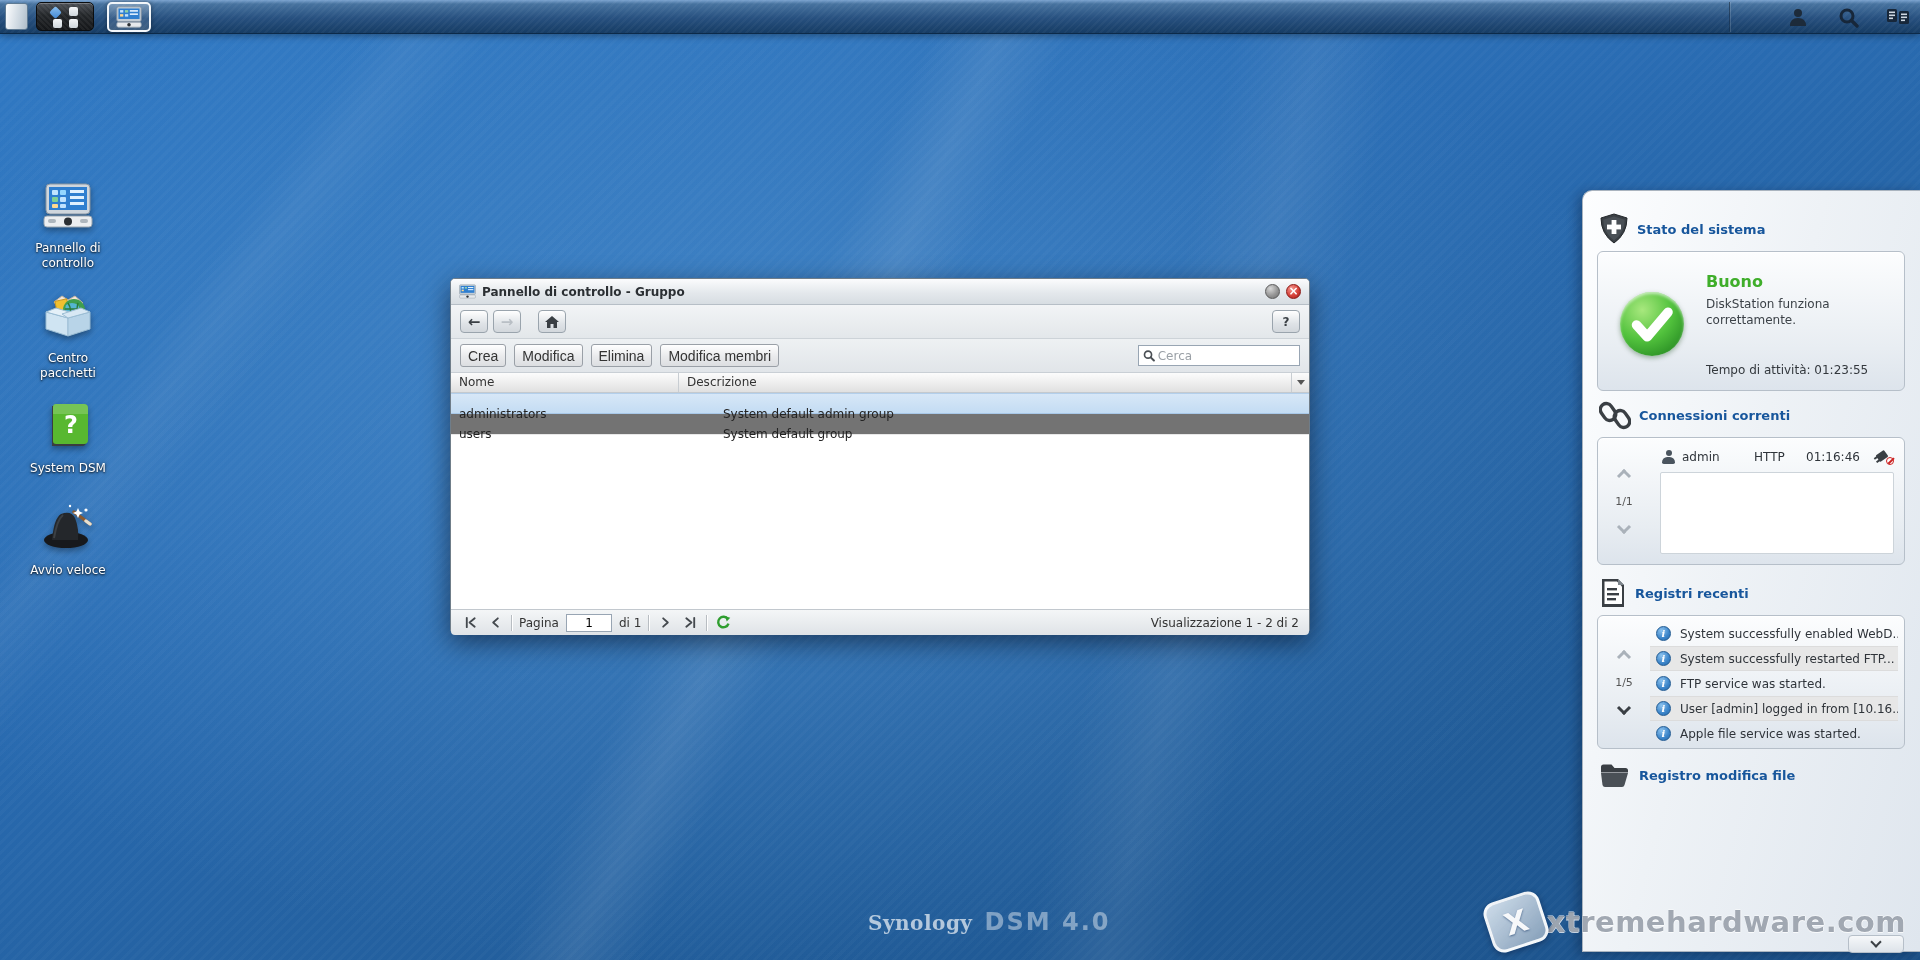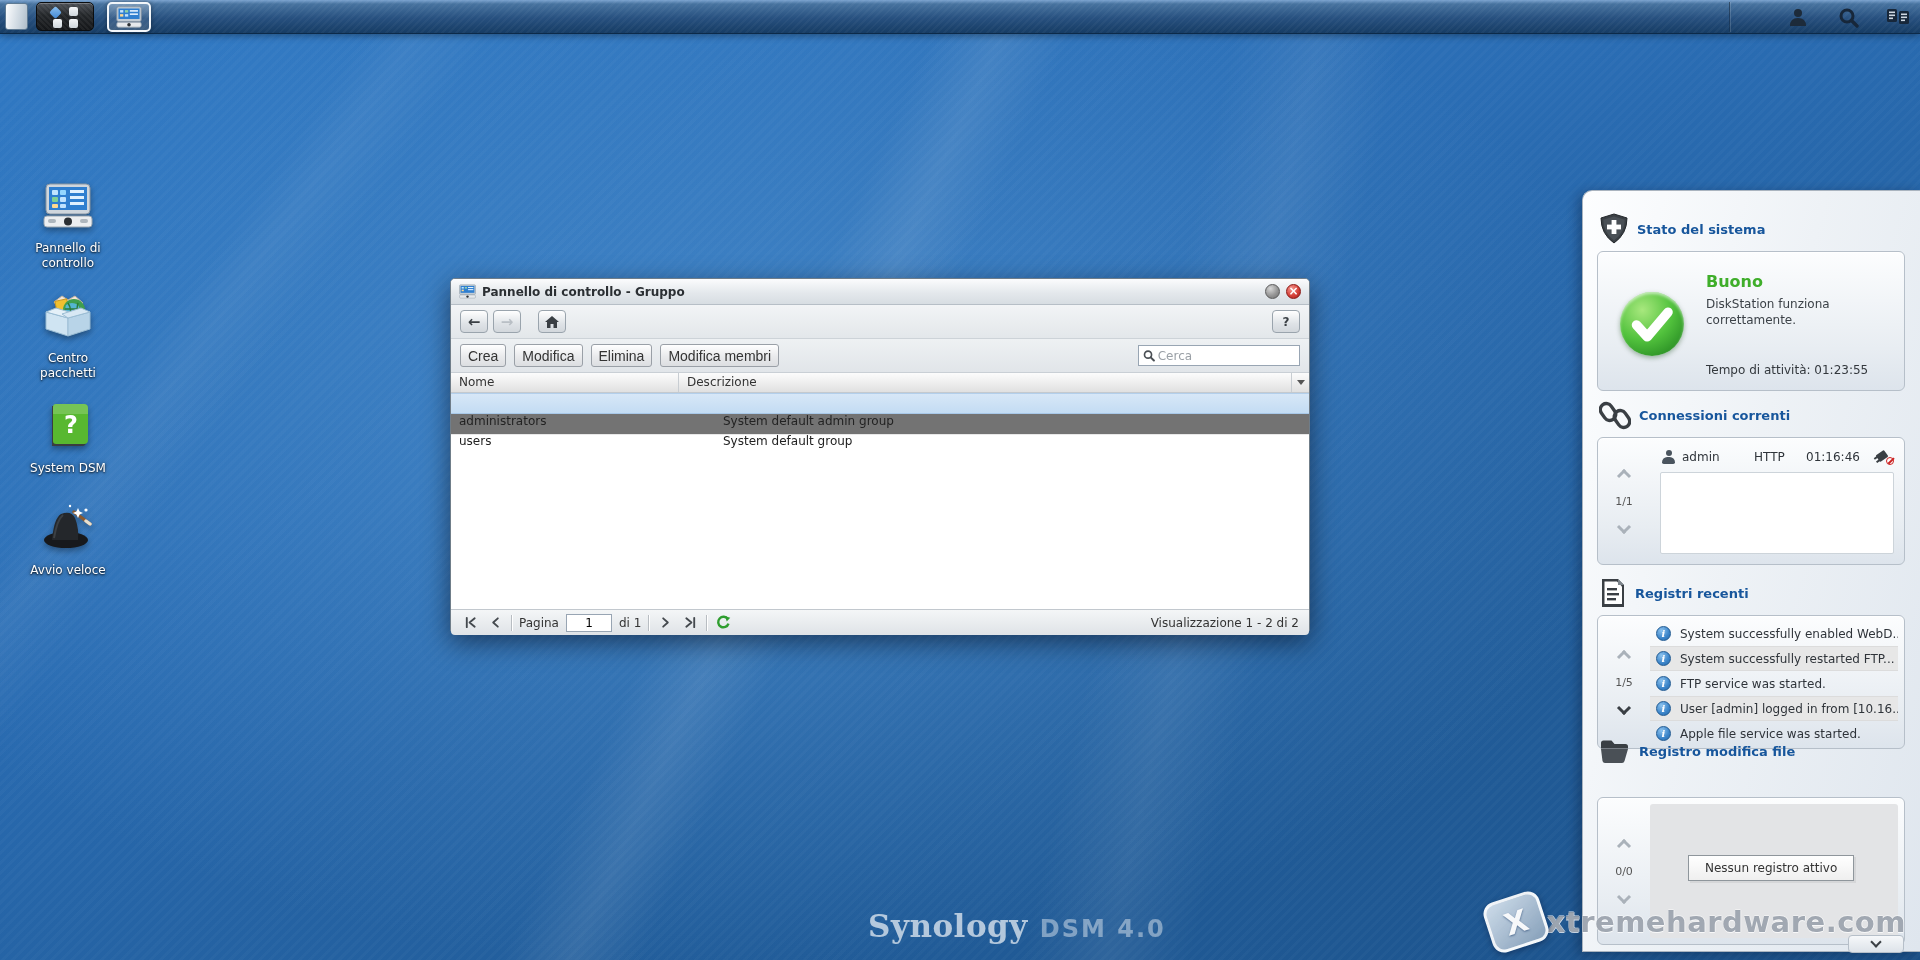--- a/index.html
+++ b/index.html
@@ -78,21 +78,21 @@
     display:flex; align-items:center; padding:0 4px; gap:3px; }
   .search-box input { border:none; outline:none; width:100%; font-size:12px; color:#333; font-family:inherit; }
   .search-box input::placeholder { color:#9aa0a6; }
   .win-thead { height:20px; display:flex; background:linear-gradient(#fcfcfc,#e9e9e9 70%,#e0e0e0);
     border-bottom:1px solid #c4c9ce; font-size:12px; color:#333; }
   .th { padding:2px 8px; } .th-name { width:228px; border-right:1px solid #c8cdd2; } .th-desc { flex:1; }
   .th-arrow { width:18px; border-left:1px solid #c8cdd2; display:flex; align-items:center; justify-content:center; cursor:pointer; }
   .th-arrow:after { content:""; border:4px solid transparent; border-top:5px solid #555; margin-top:4px; }
   .win-body { height:216px; background:#fff; overflow:hidden; }
   .trow { height:21px; display:flex; font-size:12px; color:#222; cursor:pointer; }
-  .trow .td { padding:20px 8px; white-space:nowrap; }
+  .trow .td { padding:13px 8px; white-space:nowrap; }
   .td-name { width:264px; } .td-desc { flex:1; }
   .trow.sel { background:linear-gradient(#d7e7f7,#c3dcf3); border-top:1px solid #b3cfeb; border-bottom:1px solid #a8c8e8; }
   .trow.alt { background:#737373; border-bottom:1px solid #e8e8e8; }
   .win-footer { height:26px; border-radius:0 0 4px 4px; display:flex; align-items:center; gap:7px; padding:0 10px;
     background:linear-gradient(#f4f6f7,#dfe3e7); border-top:1px solid #c2c8ce; font-size:12px; color:#333; }
   .pg-btn { width:18px; height:18px; display:flex; align-items:center; justify-content:center; cursor:pointer; }
   .pg-sep { width:1px; height:16px; background:#b8bdc2; box-shadow:1px 0 0 #fff; }
   .pg-input { width:46px; height:18px; border:1px solid #98a5b3; background:#fff; font-size:12px; text-align:center; font-family:inherit; }
   .pg-status { margin-left:auto; font-size:12px; color:#333; }
 
@@ -137,21 +137,21 @@
   .filelog-box { position:absolute; left:90px; top:48%; transform:translateY(-50%); height:26px; padding:0 16px;
     display:flex; align-items:center; font-size:12px; color:#333;
     background:linear-gradient(#ffffff,#efefef); border:1px solid #8f969c; box-shadow:2px 2px 0 rgba(0,0,0,.06); }
   .filelog-bg { position:absolute; left:52px; right:6px; top:6px; bottom:6px; background:#e3e4e6; border-radius:3px; }
   .sb-collapse { position:absolute; right:16px; top:744px; width:56px; height:18px; border-radius:4px;
     background:linear-gradient(#f6f8fa,#dde3e9); border:1px solid #b6bfc9; display:flex; align-items:center; justify-content:center; cursor:pointer; }
   .sb-collapse .chev { position:static; width:8px; height:8px; border-width:2.5px; border-color:#3a3f44; margin-top:-4px; }
 
   
   .syno-mark { position:absolute; left:868px; top:908px; z-index:6; display:flex; align-items:baseline; gap:12px; }
-  .syno-brand { font-size:31px; font-weight:bold; color:rgba(255,255,255,.66); letter-spacing:.5px; font-family:"DejaVu Serif", serif; }
+  .syno-brand { font-size:20px; font-weight:bold; color:rgba(255,255,255,.66); letter-spacing:.5px; font-family:"DejaVu Serif", serif; }
   .syno-prod { font-size:24px; color:rgba(255,255,255,.42); letter-spacing:2px; font-weight:bold; }
   .xtr-mark { position:absolute; right:14px; bottom:12px; z-index:12; display:flex; align-items:center; gap:2px; pointer-events:none; }
   .xtr-badge { width:58px; height:52px; border-radius:12px; transform:rotate(-18deg);
     background:linear-gradient(150deg, rgba(235,242,248,.85), rgba(160,178,196,.8));
     border:3px solid rgba(255,255,255,.85); box-shadow:0 2px 6px rgba(0,0,30,.35);
     display:flex; align-items:center; justify-content:center; font-size:30px; font-weight:bold; color:rgba(255,255,255,.95);
     text-shadow:0 1px 2px rgba(60,90,130,.8); }
   .xtr-text { font-size:29px; font-weight:bold; letter-spacing:.5px; color:rgba(125,135,148,.72);
     text-shadow:0 1px 0 rgba(255,255,255,.75), 0 -1px 0 rgba(255,255,255,.45), 1px 0 0 rgba(255,255,255,.45); }
 </style>
@@ -464,36 +464,27 @@
             <div class="info-ic">i</div>
             <span>User [admin] logged in from [10.16...</span>
           </div>
         <div class="log-row">
             <div class="info-ic">i</div>
             <span>Apple file service was started.</span>
           </div>
       </div>
     </div>
 
-    <div class="sb-header" style="top:544px;">
+    <div class="sb-header" style="top:568px;">
       <svg width="32" height="28" viewBox="0 0 32 28">
         <path d="M2 6 q0-2.5 2.5-2.5 h8 l3 3.5 h11 q2.5 0 2.5 2.5 v2 H2 z" fill="#3a3f44"></path>
         <path d="M2 12 h27 l-3.5 12 q-.5 2-2.5 2 H6 q-2 0-2.5-2 z" fill="#4a5056"></path>
       </svg>
       <span class="ttl">Registro modifica file</span>
     </div>
-    <div class="sb-panel" style="top:606px; height:148px;">
-      <div class="filelog-bg"></div>
-      <div class="rail">
-        <div class="chev up"></div>
-        <div class="cnt">0/0</div>
-        <div class="chev down"></div>
-      </div>
-      <div class="filelog-box">Nessun registro attivo</div>
-    </div>
 
     <div class="sb-collapse">
       <div class="chev down"></div>
     </div>
   </div>
 
   <div class="syno-mark">
     <span class="syno-brand">Synology</span>
     <span class="syno-prod">DSM 4.0</span>
   </div>

